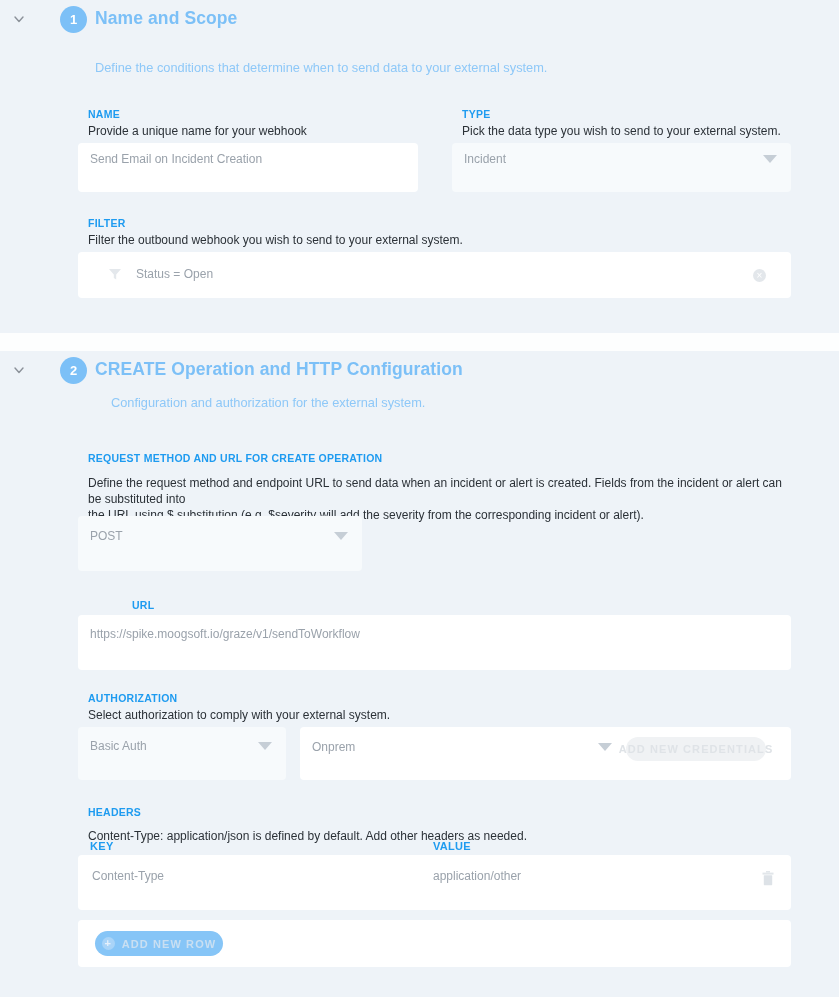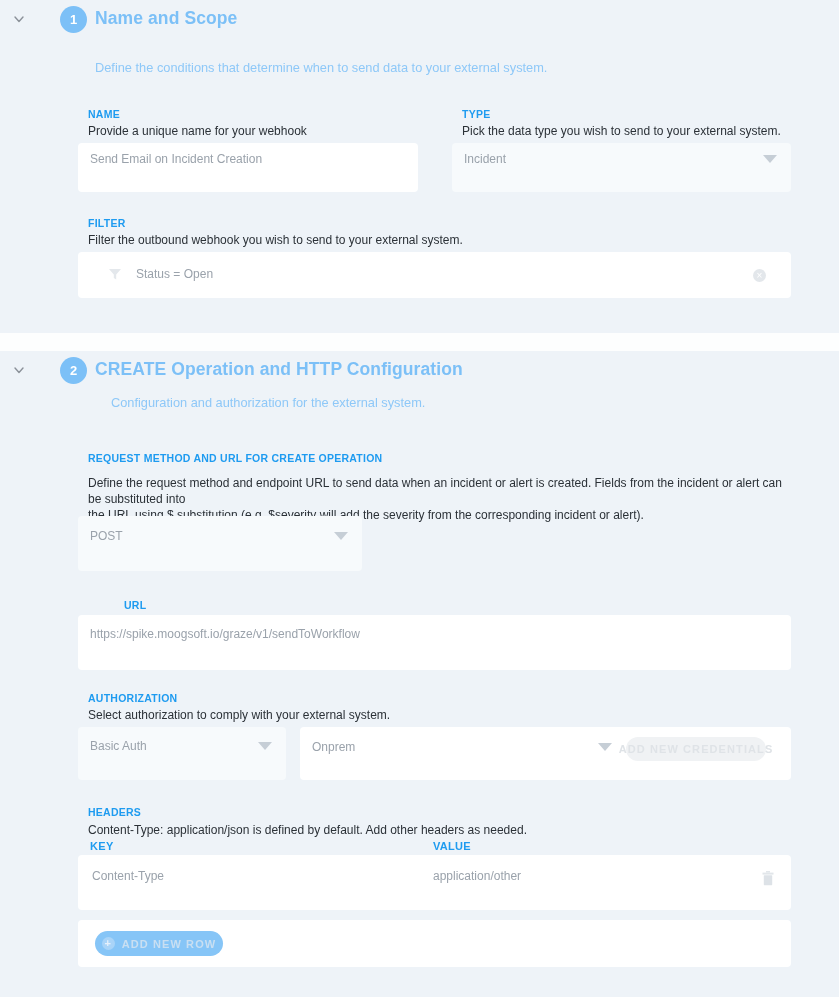--- a/index.html
+++ b/index.html
@@ -255,21 +255,21 @@
     </div>
 
     <div class="card dim" style="position:absolute; left:78px; top:165px; width:284px; height:55px;">
       <div class="underline-input dim-dash" style="position:absolute; left:12px; top:13px; width:260px;">
         <span>POST</span>
         
       </div>
       <span class="caret" style="right:14px; top:16px;"></span>
     </div>
 
-    <div style="position:absolute; left:88px; top:248px;padding-left:36px;">
+    <div style="position:absolute; left:96px; top:248px;padding-left:36px;">
       <div class="field-label">URL</div>
     </div>
     <div class="card" style="position:absolute; left:78px; top:264px; width:713px; height:55px;">
       <div class="underline-input" style="position:absolute; left:12px; top:12px; width:690px;">
         <span>https://spike.moogsoft.io/graze/v1/sendToWorkflow</span>
         
       </div>
     </div>
 
     <div style="position:absolute; left:88px; top:341px;">
@@ -289,21 +289,21 @@
     <div class="card dim" style="position:absolute; left:78px; top:376px; width:208px; height:53px;">
       <div class="underline-input dim-dash" style="position:absolute; left:12px; top:12px; width:184px;">
         <span>Basic Auth</span>
         
       </div>
       <span class="caret" style="right:14px; top:15px;"></span>
     </div>
 
     <div style="position:absolute; left:88px; top:455px;">
       <div class="field-label">HEADERS</div>
-      <div class="field-help" style="margin-top:4px;text-align:center;">Content-Type: application/json is defined by default. Add other headers as needed.</div>
+      <div class="field-help" style="margin-top:10px;text-align:center;">Content-Type: application/json is defined by default. Add other headers as needed.</div>
     </div>
     <div class="col-label" style="position:absolute; left:90px; top:489px;">KEY</div>
     <div class="col-label" style="position:absolute; left:433px; top:489px;">VALUE</div>
 
     <div class="card" style="position:absolute; left:78px; top:504px; width:713px; height:55px;">
       <div class="underline-input" style="position:absolute; left:14px; top:14px; width:320px;">
         <span>Content-Type</span>
         
       </div>
       <div class="underline-input" style="position:absolute; left:355px; top:14px; width:320px;">

